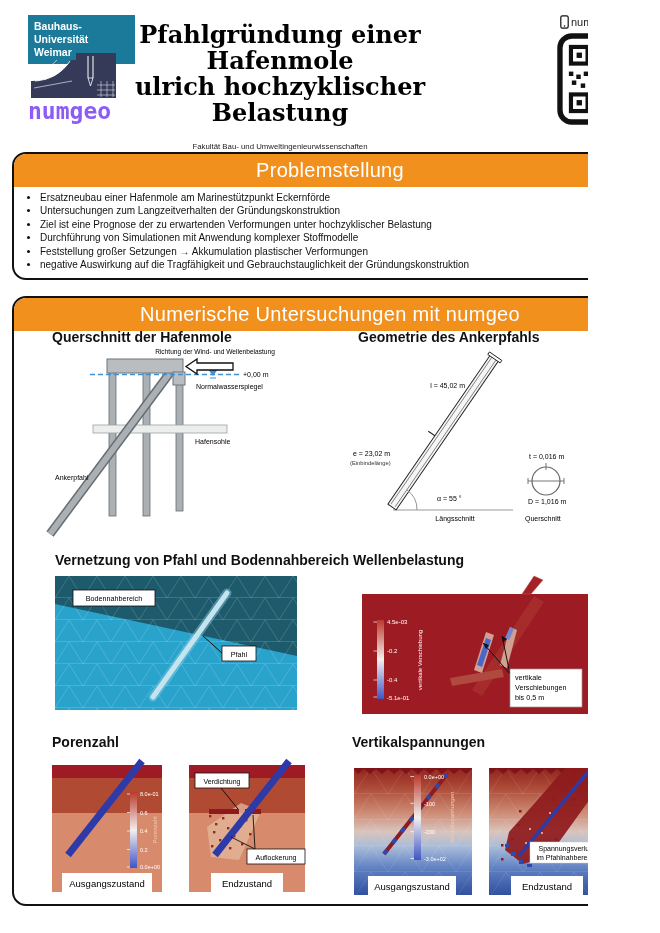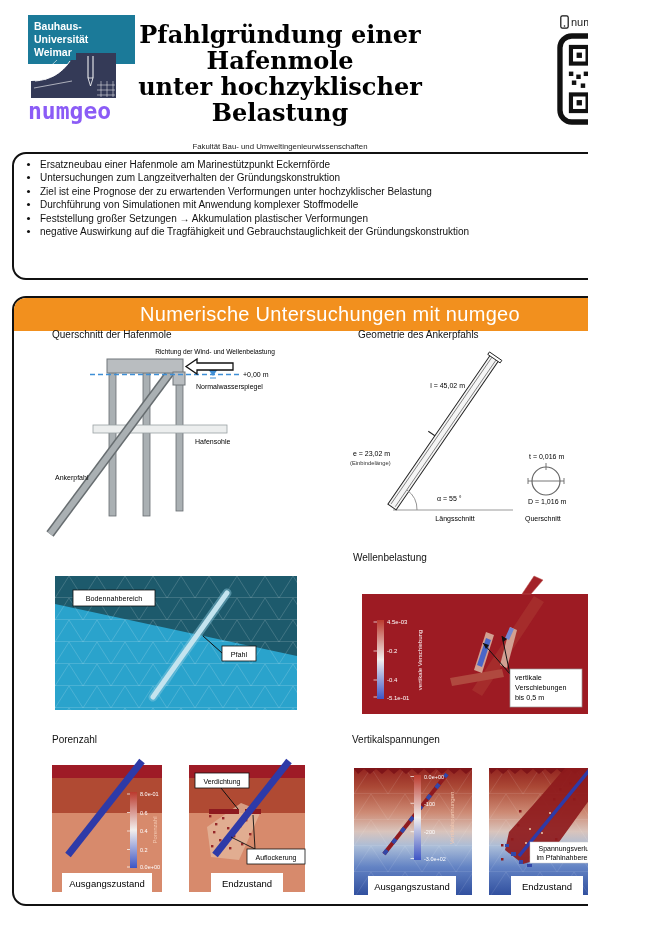--- a/index.html
+++ b/index.html
@@ -24,21 +24,21 @@
   
   .panel{position:absolute;left:12px;width:632px;border:2px solid #111;border-radius:14px;
          background:#fff;overflow:hidden;}
   #panel-problem{top:152px;height:124px;}
   #panel-numerics{top:296px;height:606px;}
   .panel-head{height:33px;background:#F2901E;color:#fff;font-size:20px;display:flex;
               align-items:center;justify-content:center;letter-spacing:.3px;}
   .bullets{margin:4px 0 0 0;padding:0 8px 0 26px;font-family:Liberation Sans, sans-serif;
            font-size:10px;line-height:13.4px;color:#111;}
   .bullets li{margin:0;padding:0;}
-  .fig-title{position:absolute;font-weight:normal;font-size:10px;color:#111;white-space:nowrap;}
+  .fig-title{position:absolute;font-weight:bold;font-size:14px;color:#111;white-space:nowrap;}
   .fig{position:absolute;}
   svg text{font-family:"Liberation Sans",sans-serif;}
 </style>
 </head>
 <body>
 
 <div class="poster">
 
   <div class="uni-box">
     <div>Bauhaus-Universität</div>
@@ -59,21 +59,21 @@
     <line x1="67" y1="43" x2="85" y2="43" stroke="#fff" stroke-width="0.5"></line>
     <line x1="71" y1="29" x2="71" y2="45" stroke="#fff" stroke-width="0.5"></line>
     <line x1="77" y1="29" x2="77" y2="45" stroke="#fff" stroke-width="0.5"></line>
     <line x1="83" y1="29" x2="83" y2="45" stroke="#fff" stroke-width="0.5"></line>
   </svg>
   <div class="numgeo-word">numgeo</div>
 
   <div class="title-col">
     <h1 class="poster-title">
       <span>Pfahlgründung einer Hafenmole</span><br>
-      <span>unter hochzyklischer Belastung</span>
+      <span>ulrich hochzyklischer Belastung</span>
     </h1>
     <div class="inst">Fakultät Bau- und Umweltingenieurwissenschaften</div>
     <div class="inst">Bauhaus-Universität Weimar</div>
     <div class="email">franz.ulrich.wagner@uni-weimar.de</div>
   </div>
 
   <div class="qr-caption">
     <svg width="9" height="14" viewBox="0 0 9 14">
       <rect x="0.8" y="0.8" width="7.4" height="12.4" rx="1.6" fill="#fff" stroke="#111" stroke-width="1.2"></rect>
       <circle cx="4.5" cy="11" r="0.8" fill="#111"></circle>
@@ -127,20 +127,21 @@
       <rect x="22" y="24" width="1.5" height="1.5"></rect>
         <rect x="25.5" y="24" width="1.5" height="1.5"></rect>
         <rect x="13" y="25.5" width="1.5" height="1.5"></rect>
       <rect x="16" y="25" width="1.5" height="1.5"></rect>
         <rect x="20" y="26" width="1.5" height="1"></rect>
         <rect x="24" y="26" width="1.5" height="1"></rect>
     </g>
   </svg>
 
   <section class="panel" id="panel-problem">
+    <div class="panel-head">Problemstellung</div>
     <ul class="bullets">
       <li>Ersatzneubau einer Hafenmole am Marinestützpunkt Eckernförde</li>
       <li>Untersuchungen zum Langzeitverhalten der Gründungskonstruktion</li>
       <li>Ziel ist eine Prognose der zu erwartenden Verformungen unter hochzyklischer Belastung</li>
       <li>Durchführung von Simulationen mit Anwendung komplexer Stoffmodelle</li>
       <li>Feststellung großer Setzungen → Akkumulation plastischer Verformungen</li>
       <li>negative Auswirkung auf die Tragfähigkeit und Gebrauchstauglichkeit der Gründungskonstruktion</li>
     </ul>
   </section>
 
@@ -196,20 +197,21 @@
         <line x1="183" y1="137" x2="219" y2="137" stroke="#666" stroke-width="0.9"></line>
         <line x1="183" y1="134" x2="183" y2="140" stroke="#666" stroke-width="0.9"></line>
         <line x1="219" y1="134" x2="219" y2="140" stroke="#666" stroke-width="0.9"></line>
         <line x1="201" y1="119" x2="201" y2="126" stroke="#666" stroke-width="0.9"></line>
       </g>
       <text x="184" y="115" font-size="7">t = 0,016 m</text>
       <text x="183" y="160" font-size="7">D = 1,016 m</text>
       <text x="180" y="177" font-size="7">Querschnitt</text>
     </svg>
 
+    <div class="fig-title" style="left:41px;top:254px">Vernetzung von Pfahl und Bodennahbereich</div>
     <div class="fig-title" style="left:339px;top:254px">Wellenbelastung</div>
 
     <svg class="fig" style="left:41px;top:278px" width="242" height="134" viewBox="0 0 242 134">
       <defs>
         <pattern id="tripatA" width="28" height="22" patternUnits="userSpaceOnUse">
           <path d="M0 22 L14 0 L28 22 Z" fill="none" stroke="rgba(255,255,255,0.22)" stroke-width="0.7"></path>
           <line x1="0" y1="22" x2="28" y2="22" stroke="rgba(255,255,255,0.22)" stroke-width="0.7"></line>
         </pattern>
       </defs>
       <rect x="0" y="0" width="242" height="134" fill="#2AA3CC"></rect>

